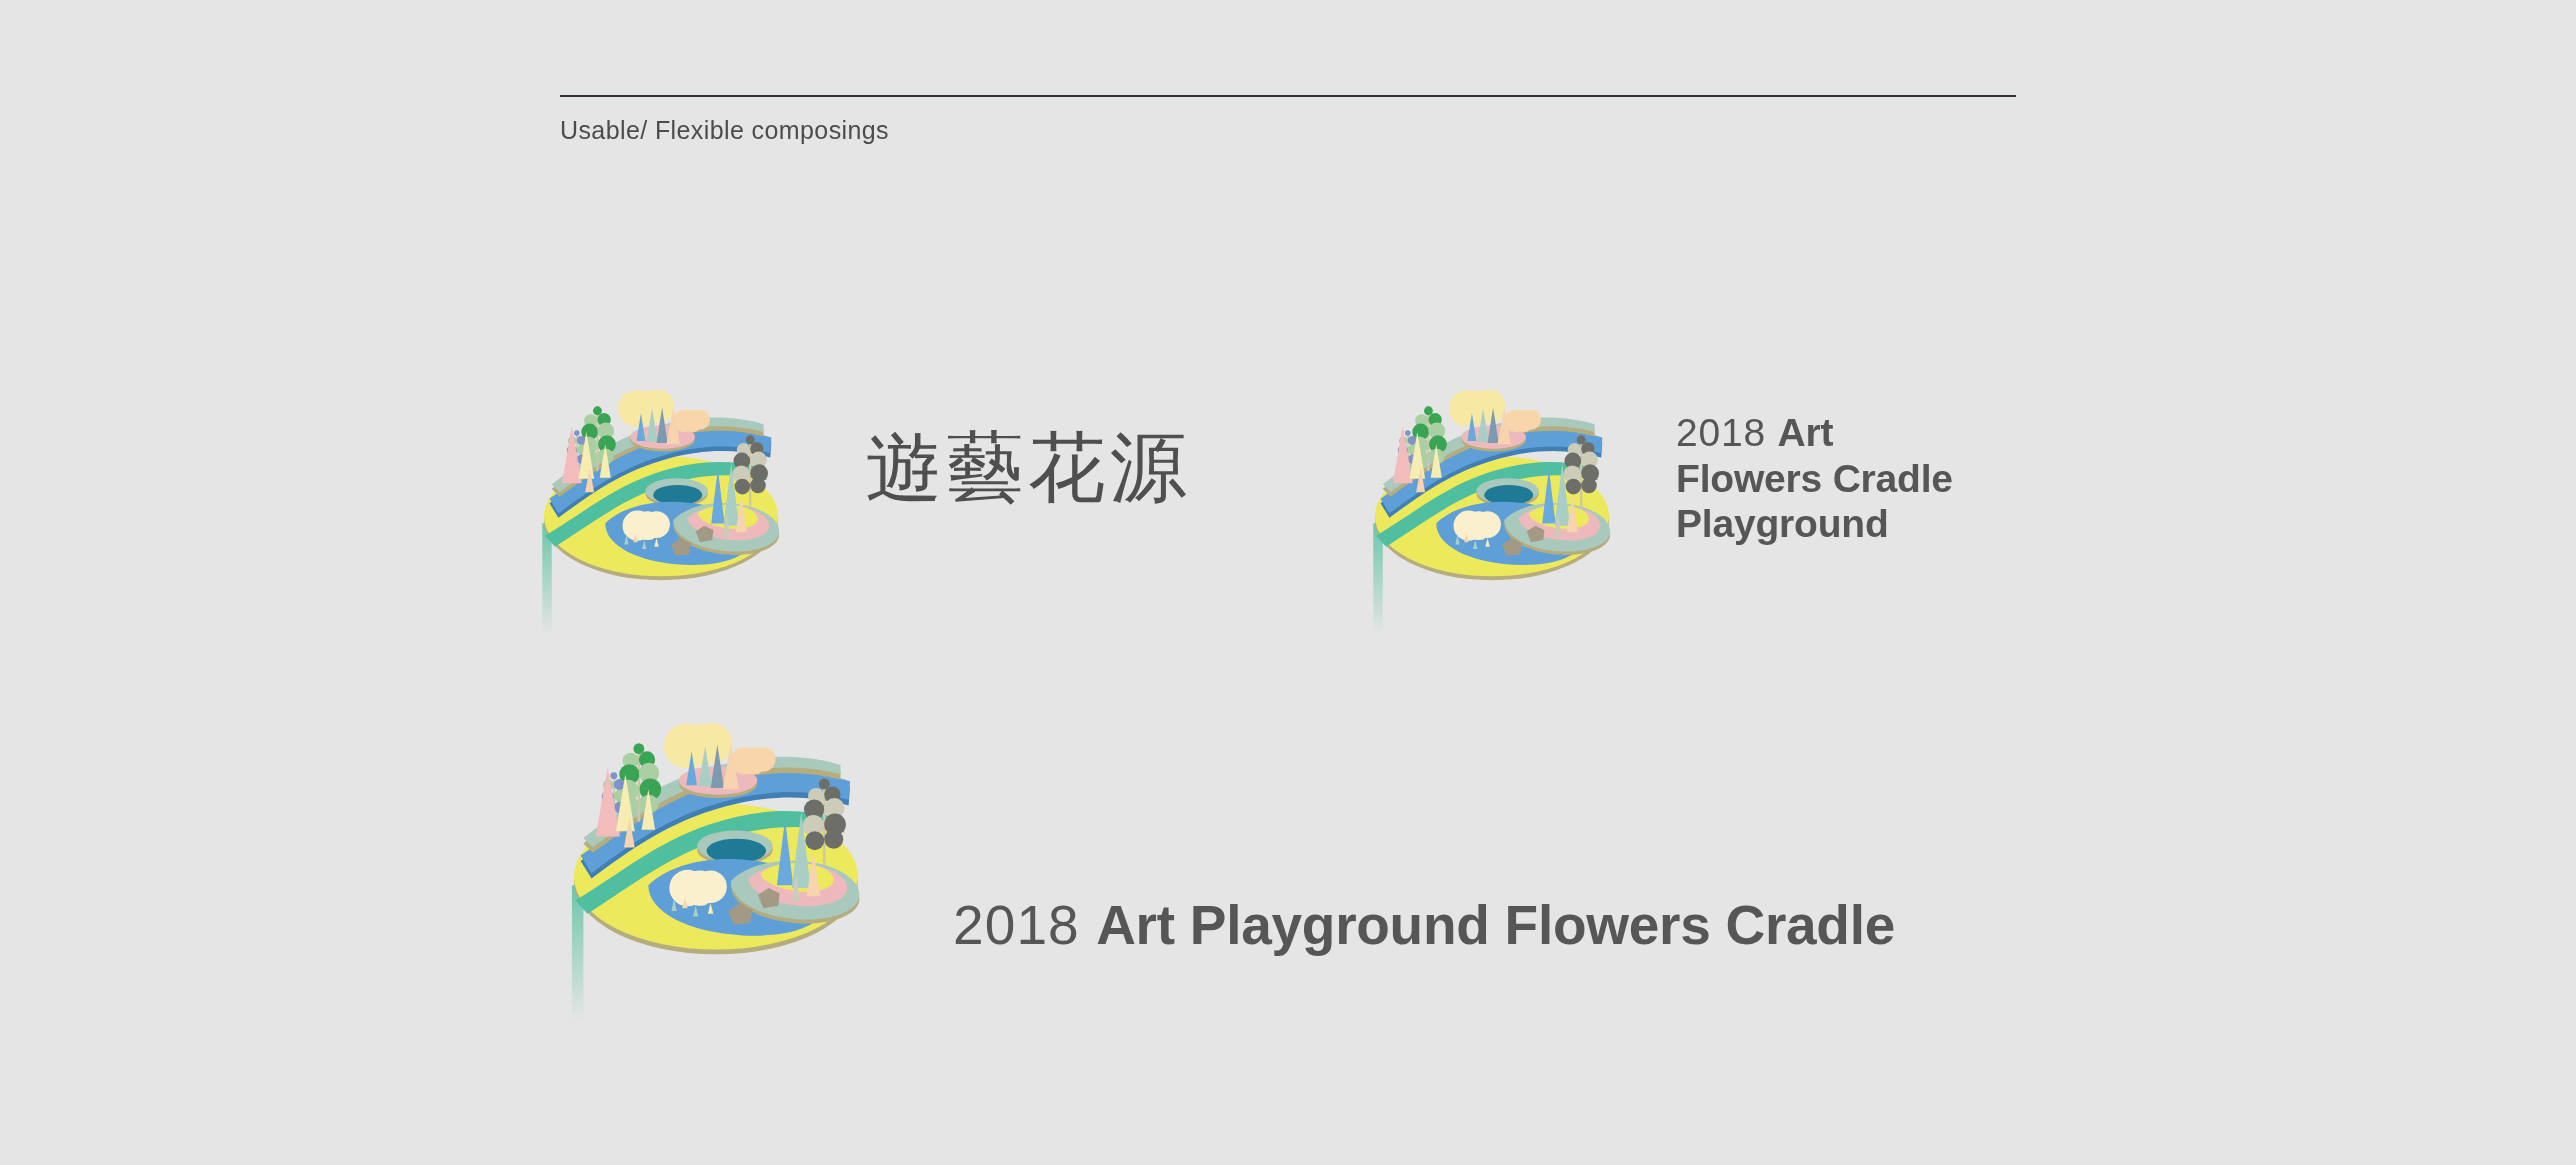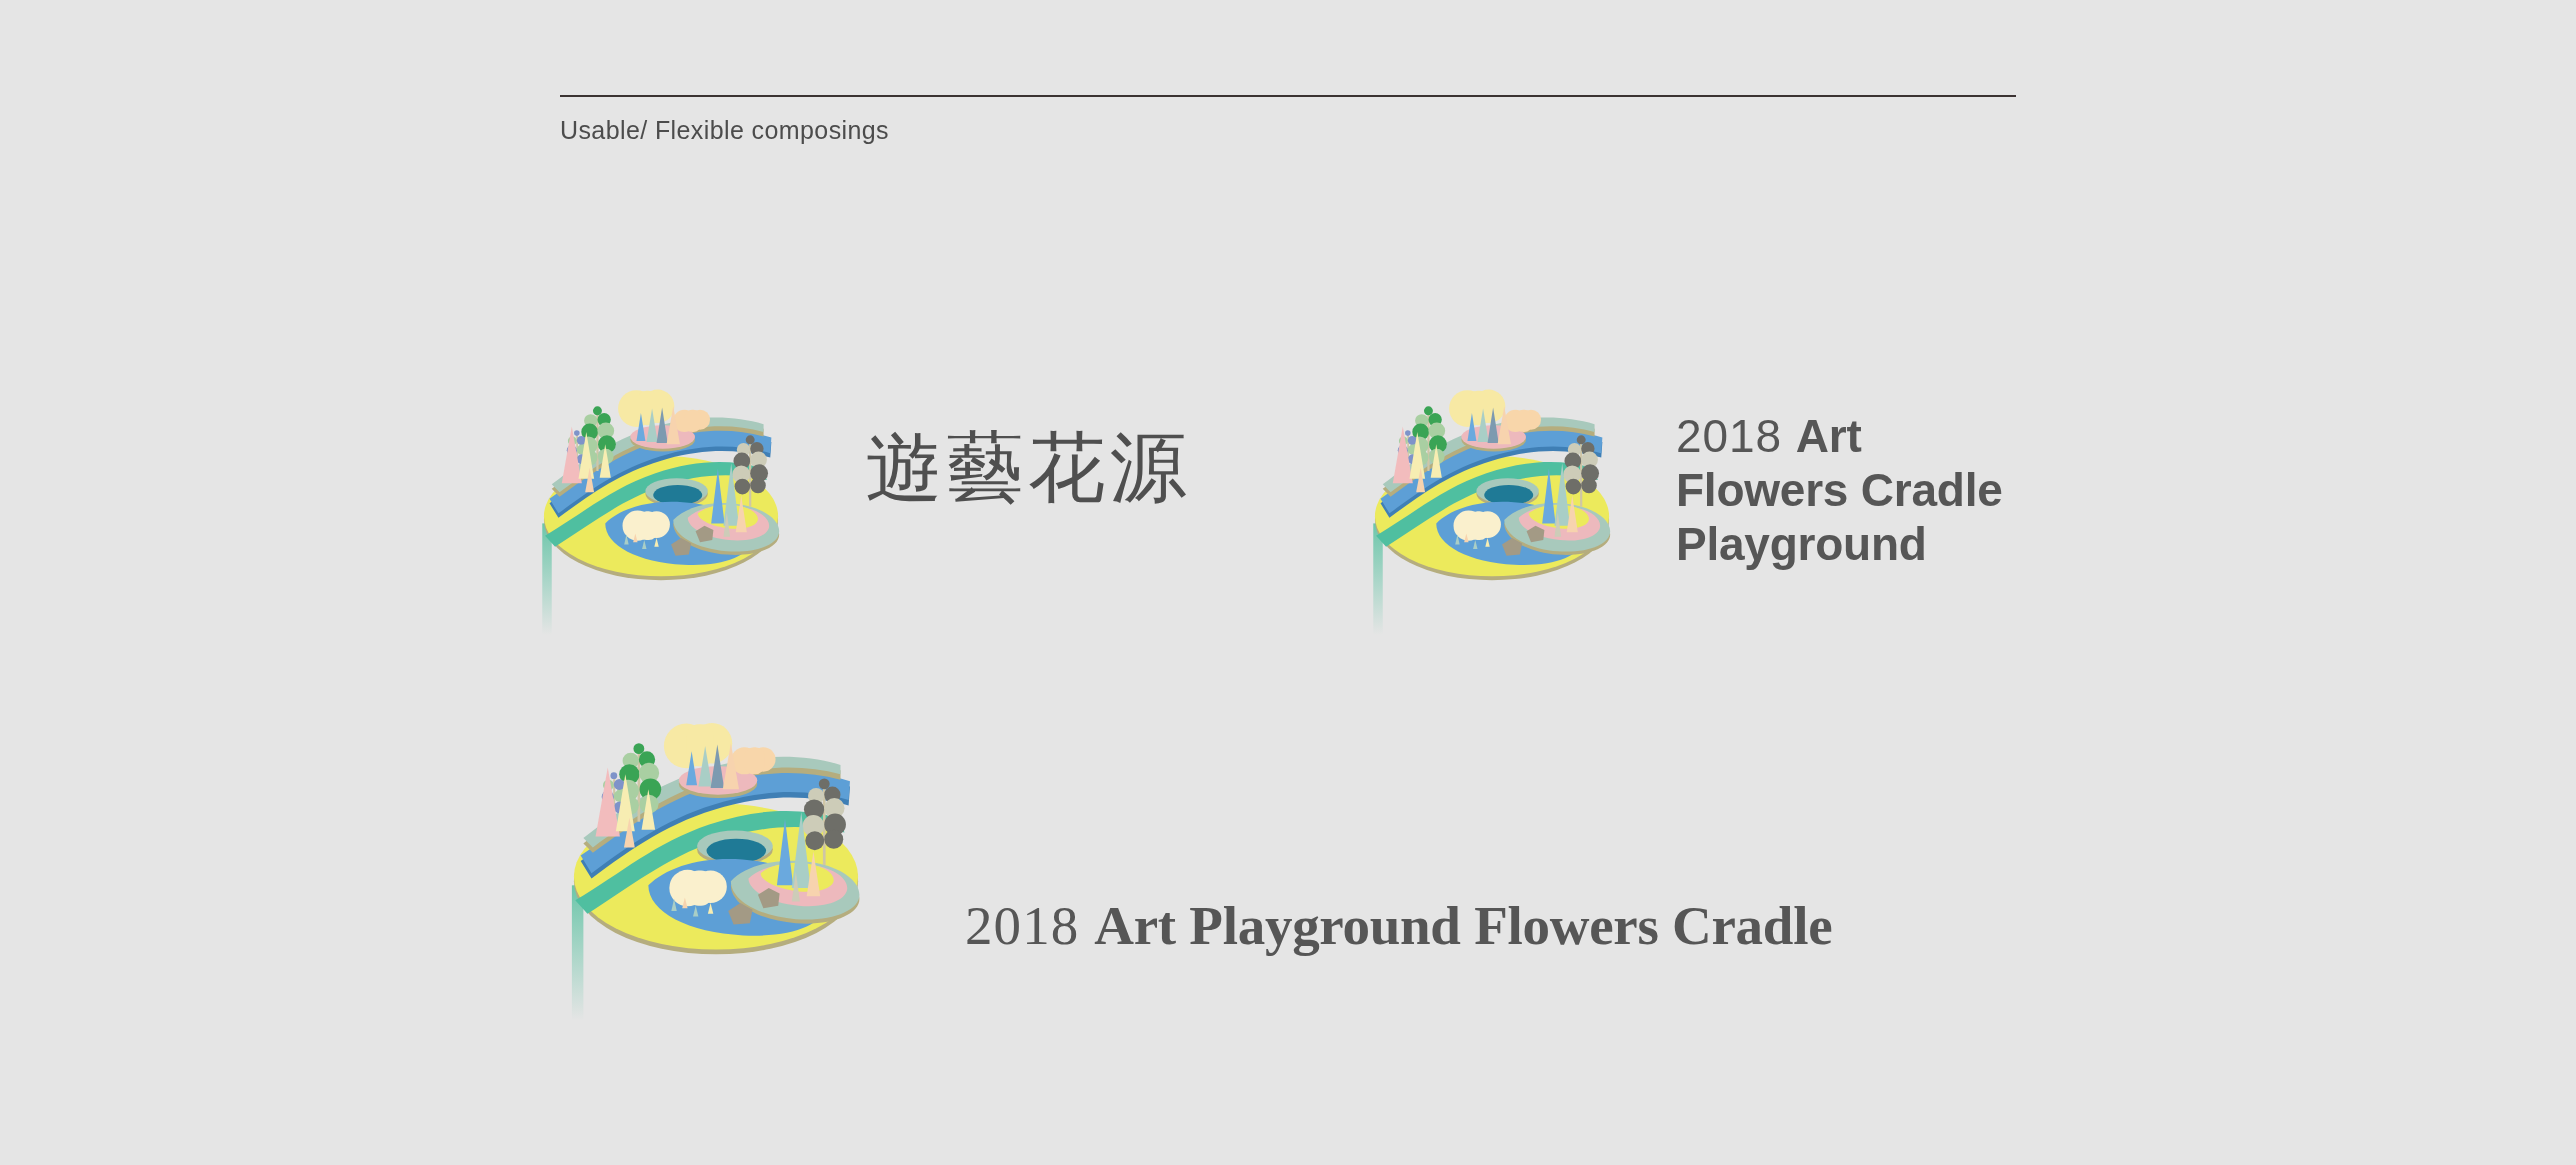--- a/index.html
+++ b/index.html
@@ -38,22 +38,21 @@
   }
   .en-stack{
     position:absolute;color:#565656;white-space:nowrap;
     font-family:"Liberation Sans", sans-serif;
   }
   .en-line{display:block;white-space:nowrap;}
   .yr{font-weight:300;letter-spacing:.02em;}
   .bold{font-weight:700;letter-spacing:-.005em;}
   .en-inline{
     position:absolute;color:#565656;white-space:nowrap;
-    font-family:Liberation Serif, serif;
-    margin-left:12px;
+    font-family:Liberation Sans, sans-serif;
   }
 </style>
 </head>
 <body>
 
 <div class="page">
 
   <div class="rule"></div>
   <div class="section-title">Usable/ Flexible composings</div>
 
@@ -291,21 +290,21 @@
           <path d="M302 282 L318 272 L334 280 L332 298 L310 302 Z" fill="#a39a85"></path>
           <path d="M258 306 L276 294 L294 304 L290 324 L266 326 Z" fill="#a39a85"></path>
           <path d="M174 306 L178 288 L182 306 Z" fill="#a9cec6"></path>
           <path d="M190 302 L194 286 L198 302 Z" fill="#f7d3ae"></path>
           <path d="M206 314 L210 298 L214 314 Z" fill="#a9cec6"></path>
           <path d="M228 310 L232 294 L236 310 Z" fill="#f7edb2"></path>
         </g>
       </svg>
     </div>
 
-    <div class="en-stack" style="left:324px;top:36px;font-size:46px;line-height:1.17;">
+    <div class="en-stack" style="left:324px;top:36px;font-size:39px;line-height:1.17;">
       <span class="en-line">
         <span class="yr">2018</span><span class="yr">&nbsp;</span><span class="bold">Art</span>
       </span>
       <span class="en-line bold">Flowers Cradle</span>
       <span class="en-line bold">Playground</span>
     </div>
   </div>
 
   <div class="comp" style="left:548px;top:704px;width:1495px;height:349px;">
 

